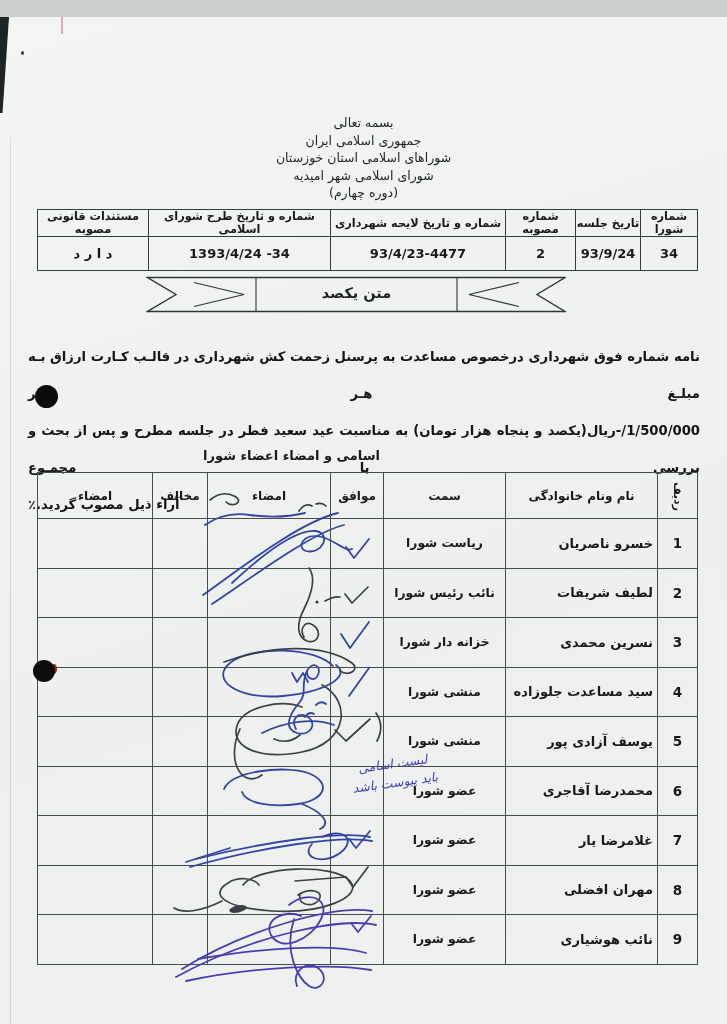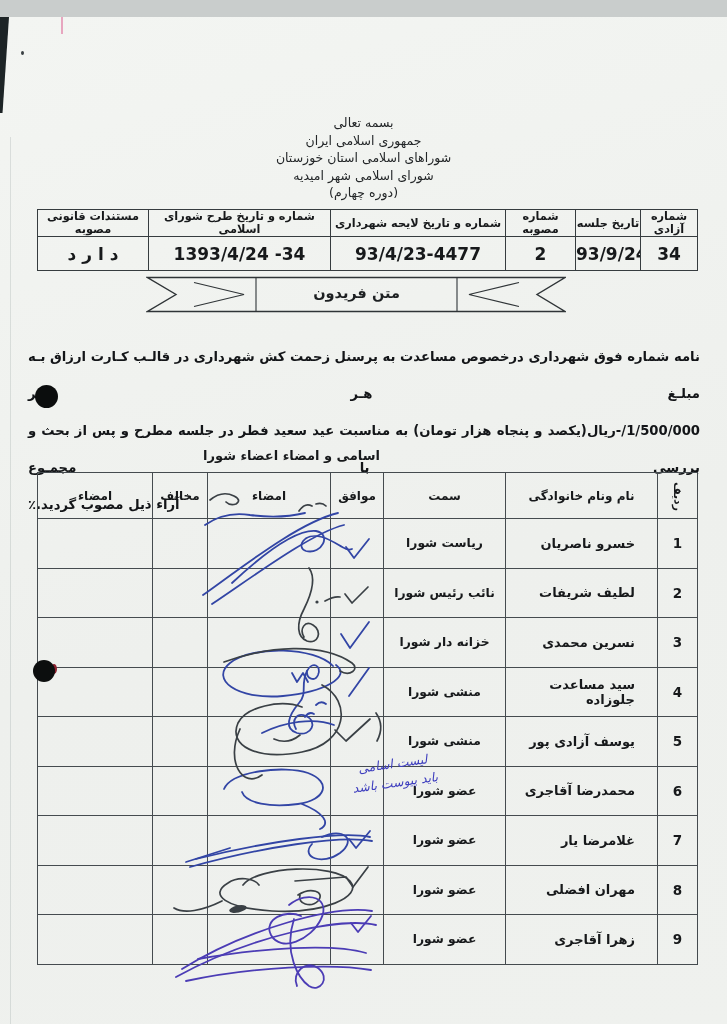--- a/index.html
+++ b/index.html
@@ -9,21 +9,21 @@
 
   
   .letterhead{position:absolute;top:97px;left:0;width:727px;text-align:center;
               font-size:12.5px;line-height:17.6px;color:#232628;}
 
   
   table.meta{position:absolute;top:192px;left:37px;width:660px;border-collapse:collapse;
              direction:rtl;table-layout:fixed;}
   .meta th,.meta td{border:1.5px solid #363c3f;padding:0;text-align:center;overflow:hidden;}
   .meta th{font-size:11.3px;font-weight:bold;height:25px;}
-  .meta td{font-size:17px;font-weight:bold;height:33px;}
+  .meta td{font-size:13px;font-weight:bold;height:33px;}
 
   
   .ribbon-svg{position:absolute;top:259px;left:146px;}
   .ribbon-label{position:absolute;top:268px;left:256px;width:201px;text-align:center;
                 font-weight:bold;font-size:14.5px;color:#1d2022;}
 
   
   .res{position:absolute;top:321px;left:28px;width:672px;direction:rtl;
        font-weight:bold;font-size:13.2px;line-height:37px;color:#131518;}
   .res .just{text-align:justify;text-align-last:justify;}
@@ -31,21 +31,21 @@
 
   
   .members-title{position:absolute;top:431px;left:0;width:583px;text-align:center;
                  font-weight:bold;font-size:13px;color:#17191b;}
   table.members{position:absolute;top:455px;left:37px;width:660px;border-collapse:collapse;
                 direction:rtl;table-layout:fixed;}
   .members th,.members td{border:1.1px solid #454b4f;padding:0;overflow:hidden;}
   .members th{font-size:12px;font-weight:bold;height:45px;text-align:center;}
   .members td{height:48.5px;font-weight:bold;text-align:center;}
   .members td.num{font-size:13.5px;}
-  .members td.name{text-align:right;padding-right:22px;font-size:13px;}
+  .members td.name{text-align:right;padding-right:4px;font-size:13px;}
   .members td.pos{font-size:12.3px;}
   .vert{display:inline-block;transform:rotate(90deg);font-size:11px;letter-spacing:1px;}
 
   
   .ink{position:absolute;top:0;left:0;z-index:5;pointer-events:none;}
   .hand-note{position:absolute;top:737px;left:328px;width:132px;z-index:6;
              transform:rotate(-8deg);color:#3d3dbe;font-size:12.5px;line-height:19px;
              font-style:italic;text-align:center;letter-spacing:1px;}
 
   
@@ -79,21 +79,21 @@
     <colgroup>
       <col style="width:57px">
         <col style="width:65px">
         <col style="width:70px">
       <col style="width:175px">
         <col style="width:182px">
         <col style="width:111px">
     </colgroup>
     <tbody>
         <tr>
-      <th>شماره آزادی</th>
+      <th>شماره شورا</th>
       <th>تاریخ جلسه</th>
       <th>شماره مصوبه</th>
       <th>شماره و تاریخ لایحه شهرداری</th>
       <th>شماره و تاریخ طرح شورای اسلامی</th>
       <th>مستندات قانونی مصوبه</th>
     </tr>
     <tr>
       <td>34</td>
       <td dir="ltr">93/9/24</td>
       <td>2</td>
@@ -104,21 +104,21 @@
   </tbody>
     </table>
 
   <svg class="ribbon-svg" width="420" height="37" viewBox="0 0 420 37">
     <path d="M419,1.5 L1.5,1.5 L30,18.5 L1.5,35.5 L419,35.5 L391,18.5 Z" fill="none" stroke="#2f3437" stroke-width="1.4"></path>
     <line x1="110" y1="1.5" x2="110" y2="35.5" stroke="#2f3437" stroke-width="1.1"></line>
     <line x1="311" y1="1.5" x2="311" y2="35.5" stroke="#2f3437" stroke-width="1.1"></line>
     <path d="M48,6.5 L98,18.5 L48,30.5" fill="none" stroke="#2f3437" stroke-width="1.2"></path>
     <path d="M373,6.5 L323,18.5 L373,30.5" fill="none" stroke="#2f3437" stroke-width="1.2"></path>
   </svg>
-  <div class="ribbon-label">متن فریدون</div>
+  <div class="ribbon-label">متن یکصد</div>
 
   <div class="res">
     <div class="just">نامه شماره فوق شهرداری درخصوص مساعدت به پرسنل زحمت کش شهرداری در قالـب کـارت ارزاق بـه مبلـغ هـر نفـر</div>
     <div class="just"><span dir="ltr">-/1/500/000</span><span>ریال(یکصد و پنجاه هزار تومان) به مناسبت عید سعید فطر در جلسه مطرح و پس از بحث و بررسی با مجمـوع</span></div>
     <div class="last">آراء ذیل مصوب گردید.٪</div>
   </div>
 
   <div class="members-title">اسامی و امضاء اعضاء شورا</div>
 
   <table class="members">
@@ -208,21 +208,21 @@
       <td class="num">8</td>
       <td class="name">مهران افضلی</td>
       <td class="pos">عضو شورا</td>
       <td></td>
       <td></td>
       <td></td>
       <td></td>
     </tr>
     <tr>
       <td class="num">9</td>
-      <td class="name">زهرا آقاجری</td>
+      <td class="name">نائب هوشیاری</td>
       <td class="pos">عضو شورا</td>
       <td></td>
       <td></td>
       <td></td>
       <td></td>
     </tr>
   </tbody>
     </table>
 
   <div class="hand-note">

